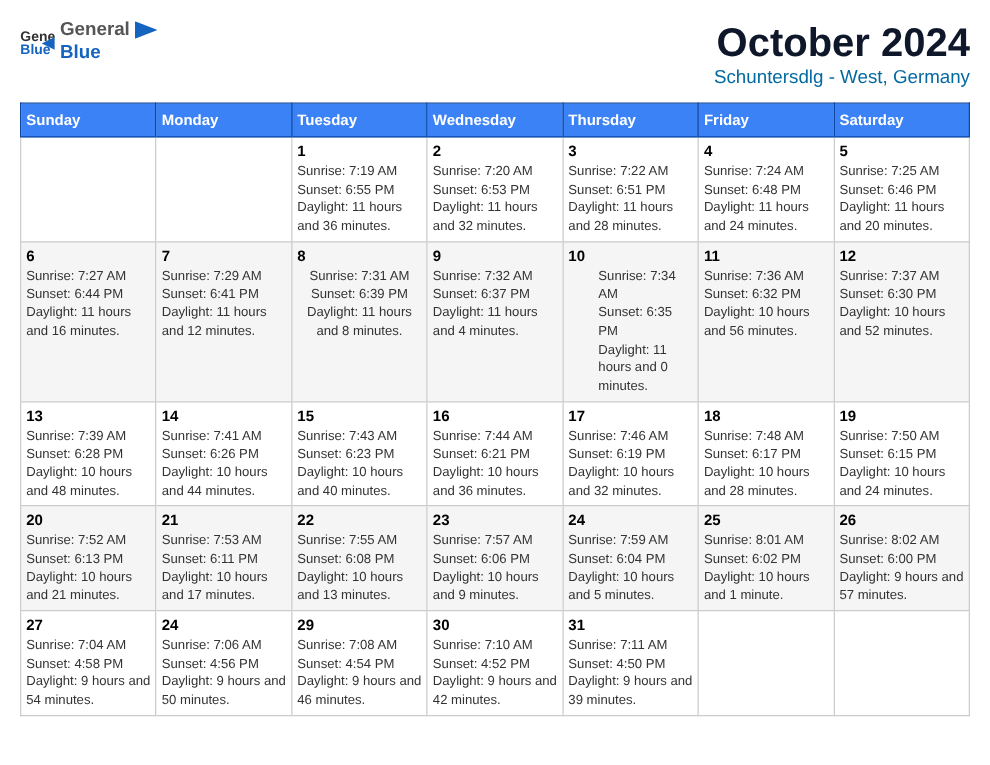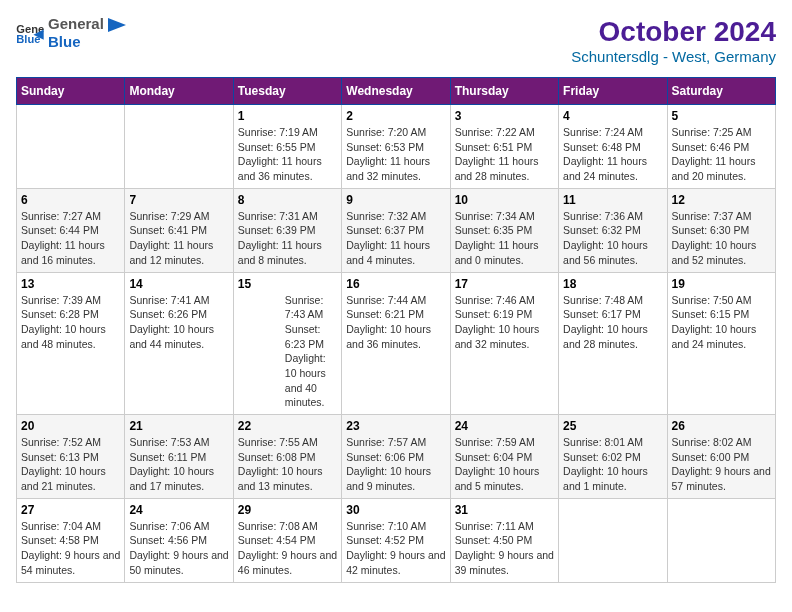--- a/index.html
+++ b/index.html
@@ -22,35 +22,35 @@
       gap: 4px;
     }
     .logo-icon {
       width: 28px;
       height: 24px;
     }
     .title-block {
       text-align: right;
     }
     .month-title {
-      font-size: 28px;
+      font-size: 32px;
       font-weight: bold;
-      color: #4c1d95;
+      color: #0f172a;
     }
     .subtitle {
       font-size: 15px;
       color: #0369a1;
     }
     table {
       width: 100%;
       border-collapse: collapse;
       font-size: 11px;
     }
     thead tr th {
-      background-color: #701a75;
+      background-color: #3b82f6;
       color: #fff;
       padding: 6px 4px;
       text-align: left;
       font-size: 12px;
       font-weight: bold;
       border: 1px solid #0d47a1;
     }
     tbody tr td {
       border: 1px solid #ccc;
       vertical-align: top;
@@ -159,33 +159,33 @@
 Daylight: 11 hours and 16 minutes.</div>
         </td>
         <td>
           <span class="day-number">7</span>
           <div class="day-detail" style="white-space: pre-line;">Sunrise: 7:29 AM
 Sunset: 6:41 PM
 Daylight: 11 hours and 12 minutes.</div>
         </td>
         <td>
           <span class="day-number">8</span>
-          <div class="day-detail" style="white-space: pre-line;">Sunrise: 7:31 AM
+          <div class="day-detail" style="white-space: pre-line; text-align: center;">Sunrise: 7:31 AM
 Sunset: 6:39 PM
 Daylight: 11 hours and 8 minutes.</div>
         </td>
         <td>
           <span class="day-number">9</span>
           <div class="day-detail" style="white-space: pre-line;">Sunrise: 7:32 AM
 Sunset: 6:37 PM
 Daylight: 11 hours and 4 minutes.</div>
         </td>
         <td>
           <span class="day-number">10</span>
-          <div class="day-detail" style="white-space: pre-line;">Sunrise: 7:34 AM
+          <div class="day-detail" style="white-space: pre-line; margin-left: 24px;">Sunrise: 7:34 AM
 Sunset: 6:35 PM
 Daylight: 11 hours and 0 minutes.</div>
         </td>
         <td>
           <span class="day-number">11</span>
           <div class="day-detail" style="white-space: pre-line;">Sunrise: 7:36 AM
 Sunset: 6:32 PM
 Daylight: 10 hours and 56 minutes.</div>
         </td>
         <td>
@@ -203,21 +203,21 @@
 Daylight: 10 hours and 48 minutes.</div>
         </td>
         <td>
           <span class="day-number">14</span>
           <div class="day-detail" style="white-space: pre-line;">Sunrise: 7:41 AM
 Sunset: 6:26 PM
 Daylight: 10 hours and 44 minutes.</div>
         </td>
         <td>
           <span class="day-number">15</span>
-          <div class="day-detail" style="white-space: pre-line; margin-left: 47px;">Sunrise: 7:43 AM
+          <div class="day-detail" style="white-space: pre-line;">Sunrise: 7:43 AM
 Sunset: 6:23 PM
 Daylight: 10 hours and 40 minutes.</div>
         </td>
         <td>
           <span class="day-number">16</span>
           <div class="day-detail" style="white-space: pre-line;">Sunrise: 7:44 AM
 Sunset: 6:21 PM
 Daylight: 10 hours and 36 minutes.</div>
         </td>
         <td>

